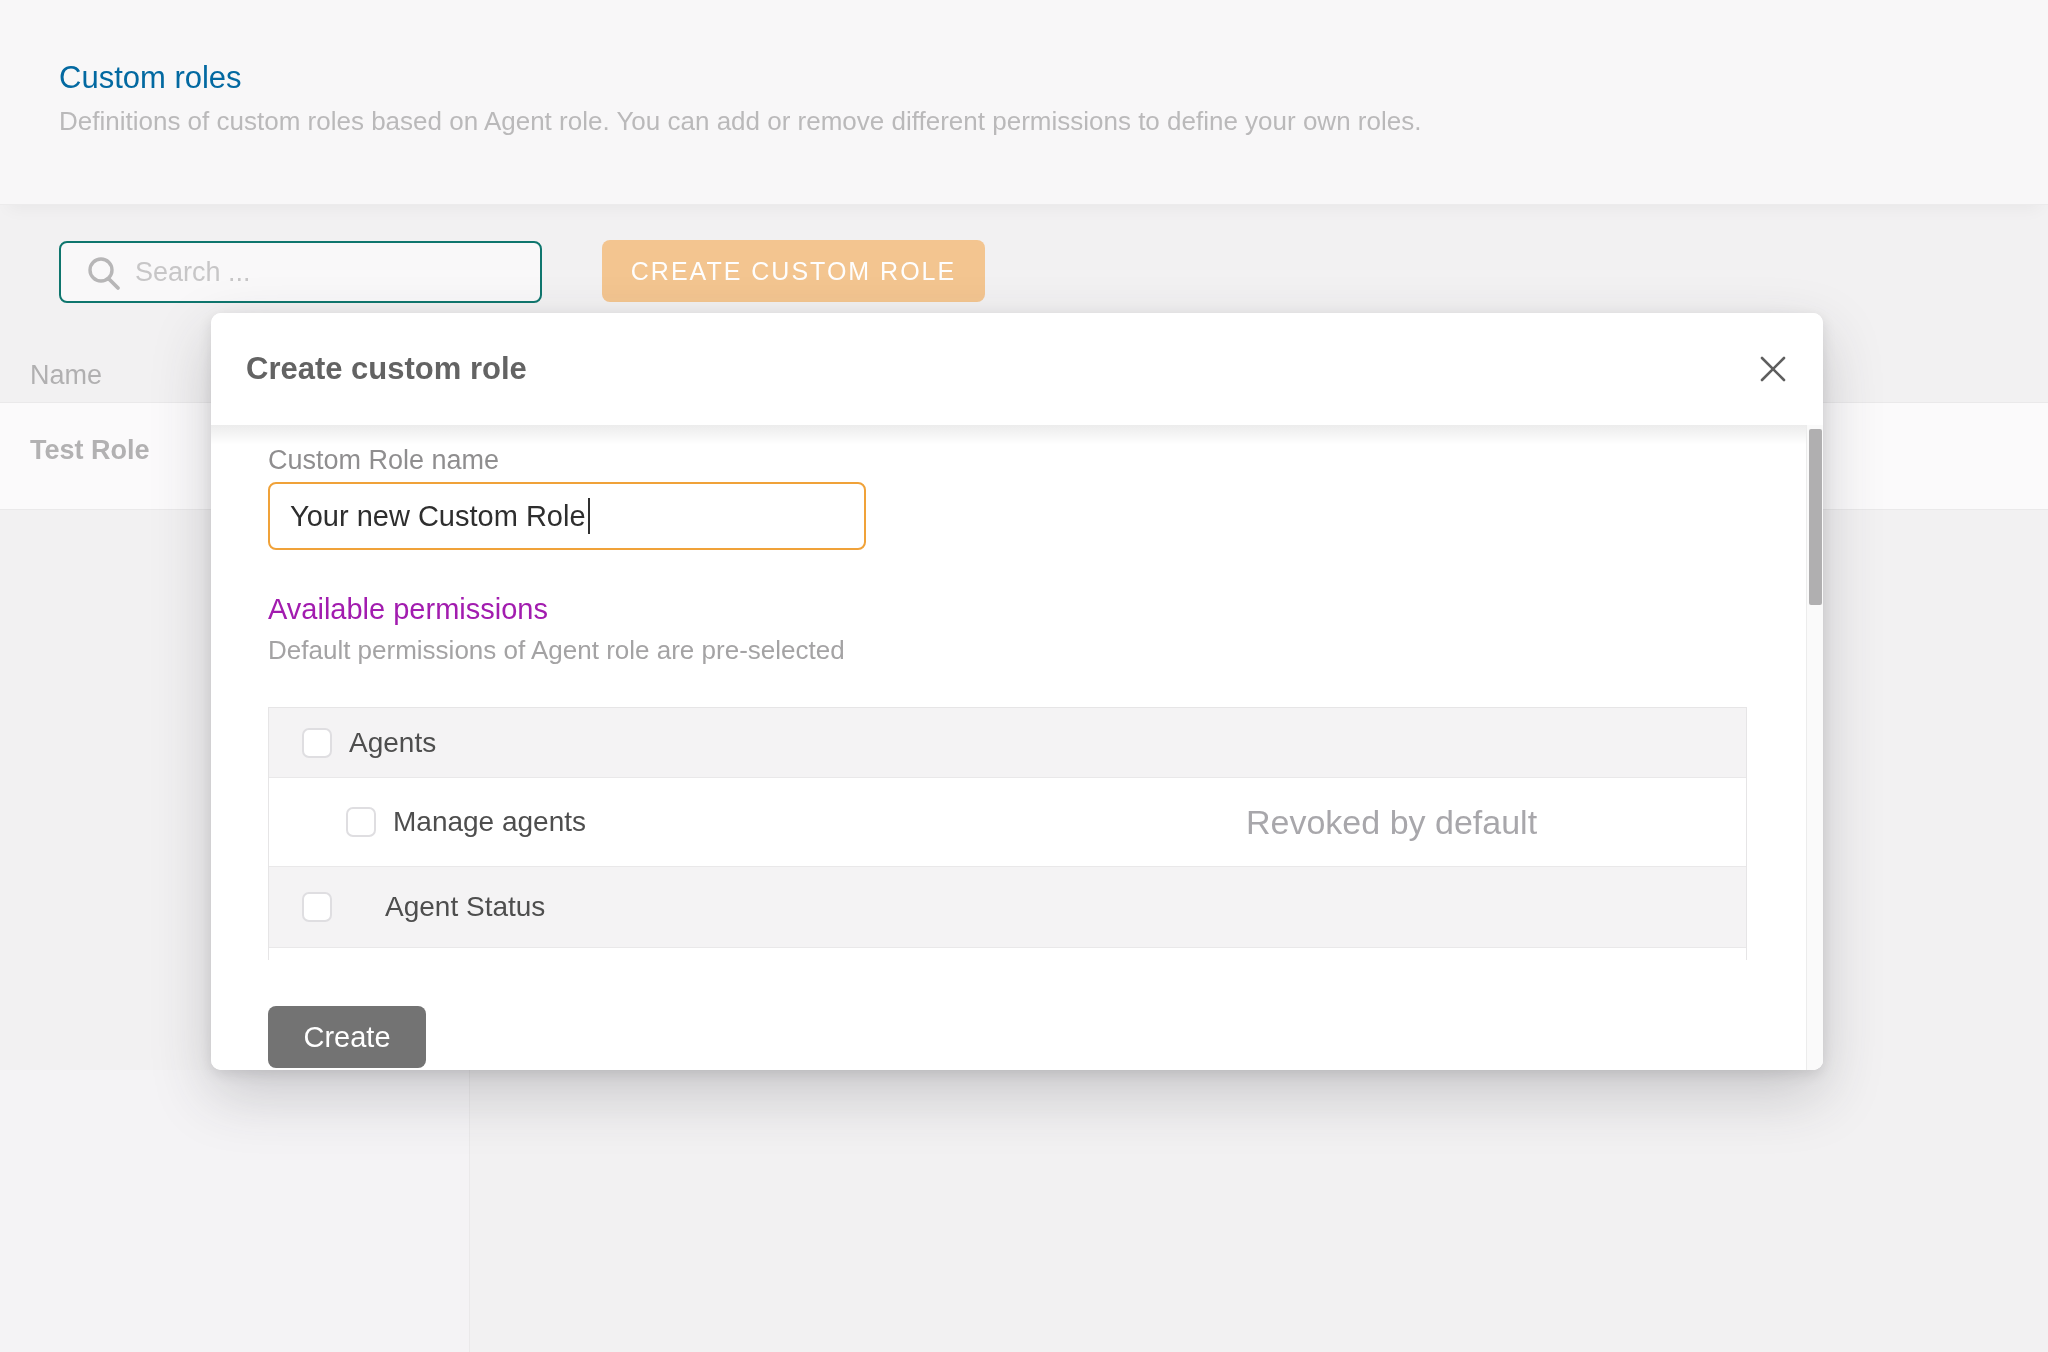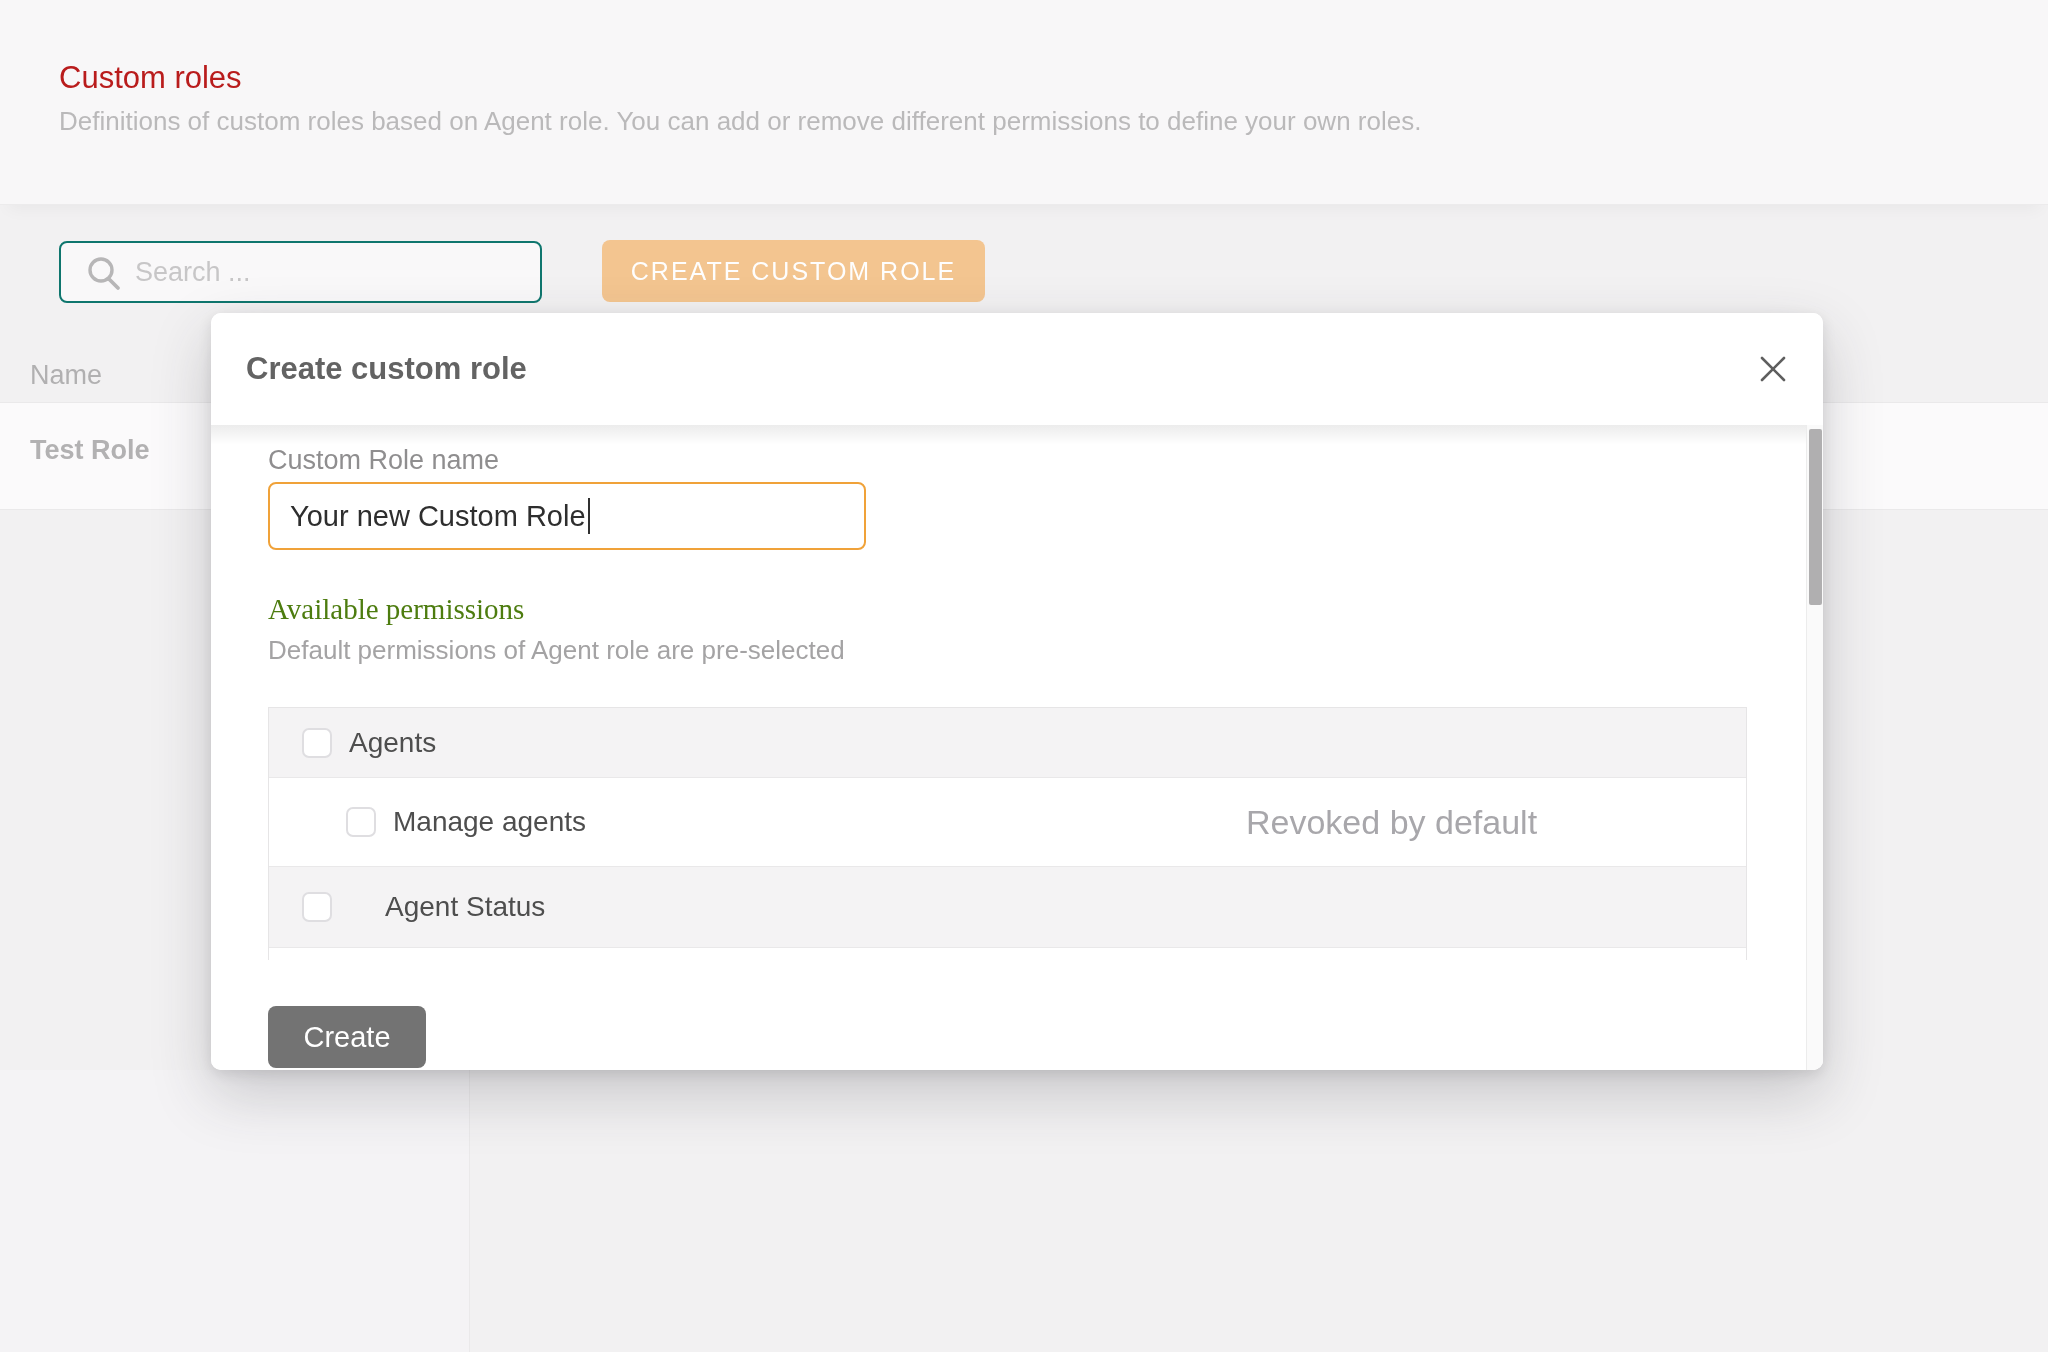--- a/index.html
+++ b/index.html
@@ -5,21 +5,21 @@
   * { margin:0; padding:0; box-sizing:border-box; }
   html,body { width:2048px; height:1352px; overflow:hidden; }
   body { font-family:"Liberation Sans","DejaVu Sans",sans-serif; background:#f2f1f2; position:relative; }
   #screen { position:absolute; inset:0; width:2048px; height:1352px; background:#f2f1f2; }
 
   
   .page { position:absolute; inset:0; z-index:1; }
   .top-band { position:absolute; left:0; top:0; width:2048px; height:205px;
               background:#f8f7f8; border-bottom:1px solid #ecebec;
               box-shadow:0 12px 16px -8px rgba(0,0,0,0.045); }
-  .page-title { position:absolute; left:59px; top:60px; font-size:31px; font-weight:500; color:#b91c1c; }
+  .page-title { position:absolute; left:59px; top:60px; font-size:31px; font-weight:500; color:#0369a1; }
   .page-subtitle { position:absolute; left:59px; top:106px; font-size:26px; color:#bab9ba; }
 
   .search-box { position:absolute; left:59px; top:241px; width:483px; height:62px;
                 background:#f9f8f9; border:2px solid #0f766e; border-radius:8px; }
   .search-icon { position:absolute; left:24px; top:12px; width:38px; height:38px; }
   .search-input { position:absolute; left:74px; top:2px; width:380px; height:54px; border:none; outline:none;
                   background:transparent; font-family:inherit; font-size:27px; color:#9a999a; }
   .search-input::placeholder { color:#c7c6c7; opacity:1; }
 
   .cta-btn { position:absolute; left:602px; top:240px; width:383px; height:62px;
@@ -50,21 +50,21 @@
 
   .field-label { position:absolute; left:57px; top:20px; font-size:27px; color:#8f8e8f; }
   .name-input { position:absolute; left:57px; top:57px; width:598px; height:68px; background:#fff;
                 border:2px solid #f0a239; border-radius:8px; display:flex; align-items:center;
                 padding-left:20px; cursor:text; }
   .name-input .value { font-size:29px; color:#2e2e2e; white-space:pre; }
   .caret { display:inline-block; width:2px; height:36px; background:#303030; margin-left:2px;
            animation:blink 1.1s steps(1) infinite; }
   @keyframes blink { 50% { opacity:0; } }
 
-  .perm-heading { position:absolute; left:57px; top:168px; font-size:29px; color:#4d7c0f;font-family:Liberation Serif, serif; }
+  .perm-heading { position:absolute; left:57px; top:168px; font-size:29px; color:#a21caf; }
   .perm-subheading { position:absolute; left:57px; top:210px; font-size:26px; color:#a4a3a4; }
 
   .perm-list { position:absolute; left:57px; top:282px; width:1479px; height:253px;
                border:1px solid #e6e5e6; border-bottom:none; background:#fef9c3; overflow:hidden; }
   .perm-row { position:relative; width:100%; display:flex; align-items:center; }
   .perm-row.group { height:70px; background:#f4f3f4; border-bottom:1px solid #e9e8e9; }
   .perm-row.child { height:89px; background:#ffffff; border-bottom:1px solid #e9e8e9; }
   .perm-row.group.second { height:81px;gap:36px; }
   .perm-row.stub { height:20px; background:#fff; border:none; }
   .checkbox { width:30px; height:30px; background:#fff; border:2px solid #dfdee1; border-radius:7px;

